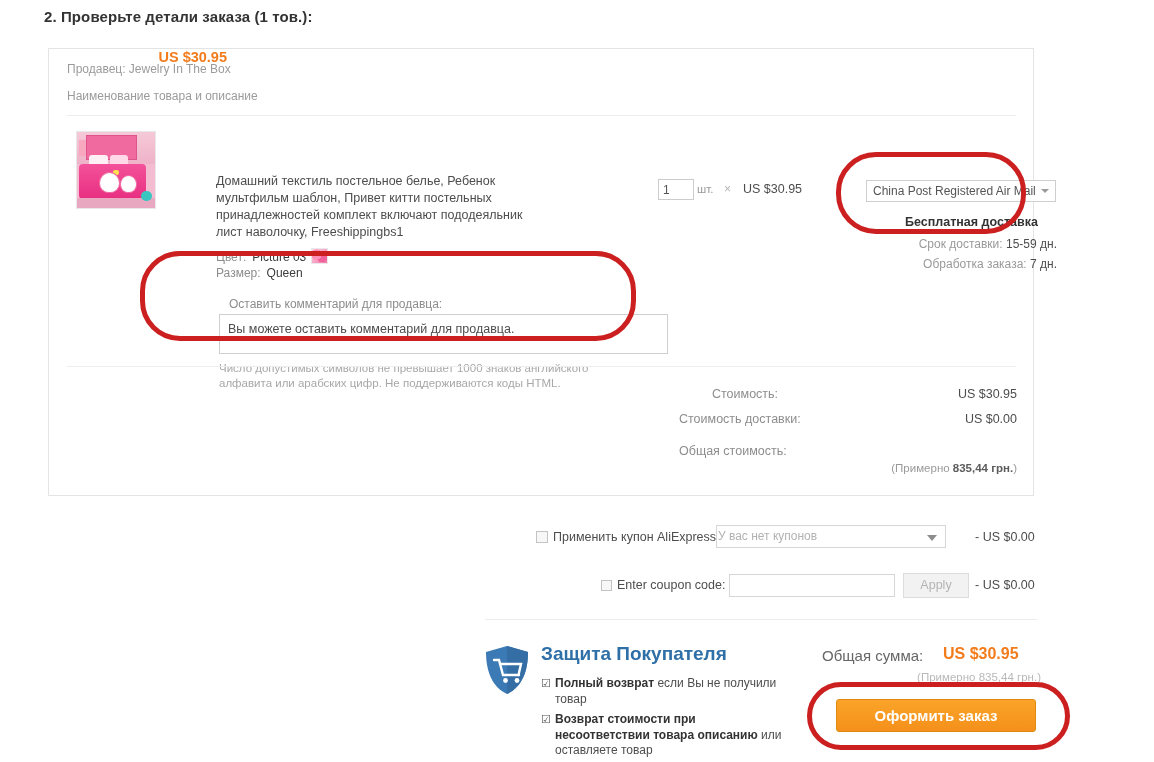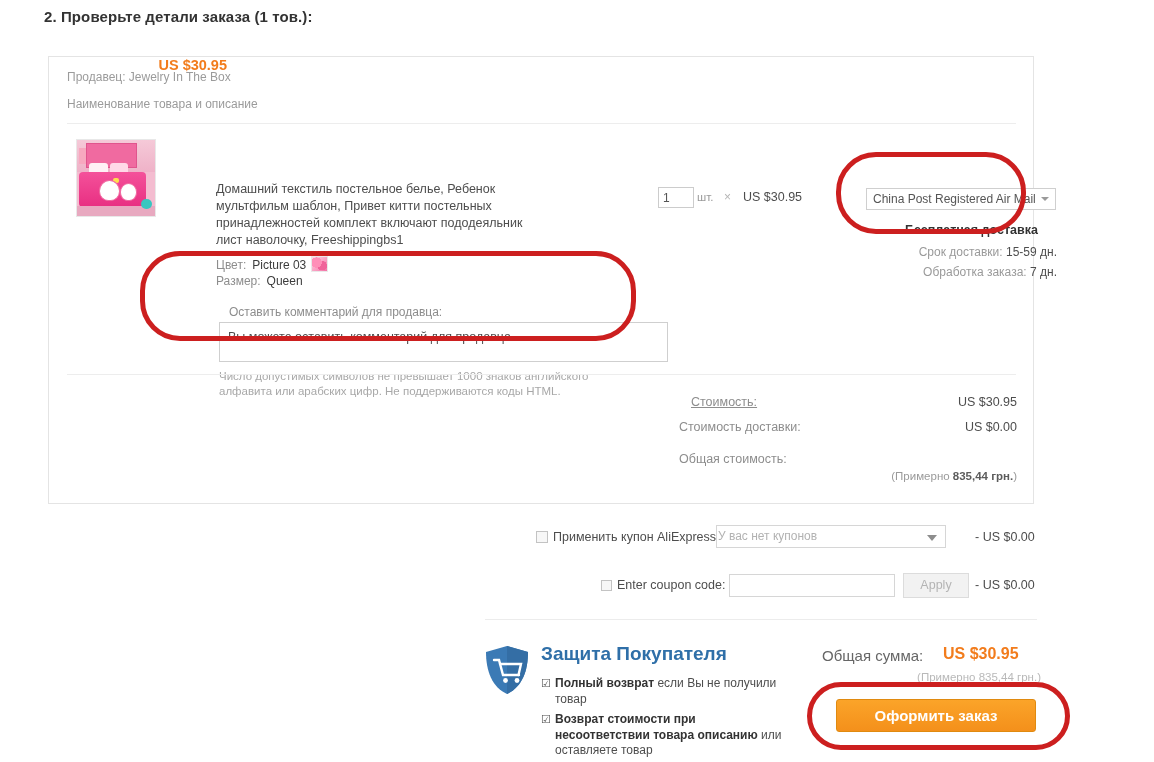--- a/index.html
+++ b/index.html
@@ -30,21 +30,20 @@
   
   .order-card {
     position: absolute;
     left: 48px;
     top: 48px;
     width: 986px;
     height: 448px;
     border: 1px solid #e4e4e4;
     background: #fff;
     box-sizing: border-box;
-    margin-top: 8px;
   }
 
   .seller-line {
     position: absolute;
     left: 18px;
     top: 13px;
     font-size: 12px;
     color: #9b9b9b;
   }
   .item-head {
@@ -262,21 +261,21 @@
     position: absolute;
     left: 18px; top: 317px;
     width: 949px; height: 1px;
     background: #ededed;
   }
 
   
   .tot-row { position: absolute; font-size: 12.5px; }
   .tot-label { color: #8d8d8d; }
   .tot-val   { color: #4d4d4d; text-align: right; }
-  .lbl-a { left: 642px; top: 338px; text-decoration: underline; }
+  .lbl-a { left: 663px; top: 338px; }
   .val-a { left: 830px; top: 338px; width: 138px; }
   .lbl-b { left: 630px; top: 363px; }
   .val-b { left: 830px; top: 363px; width: 138px; }
   .lbl-c { left: 630px; top: 395px; }
   .val-c {
     left: 790px; top: 390px; width: 178px;
     text-align: right;
     font-size: 14.5px;
     font-weight: bold;
     color: #f27c1c;

